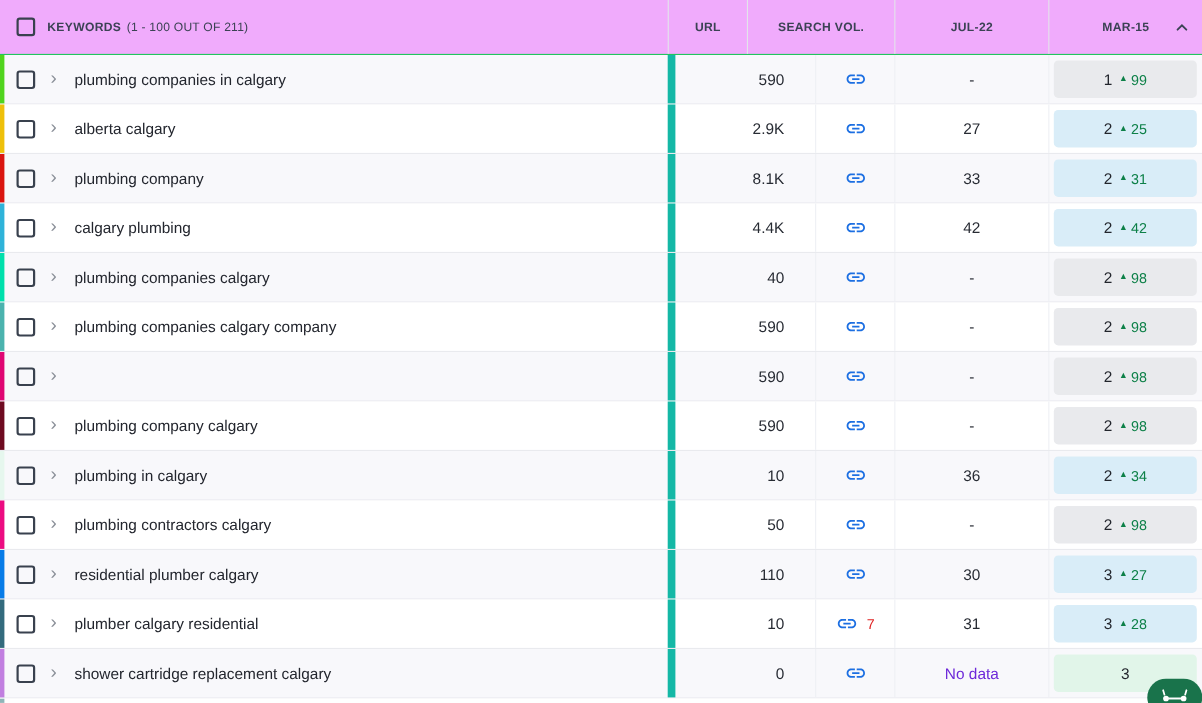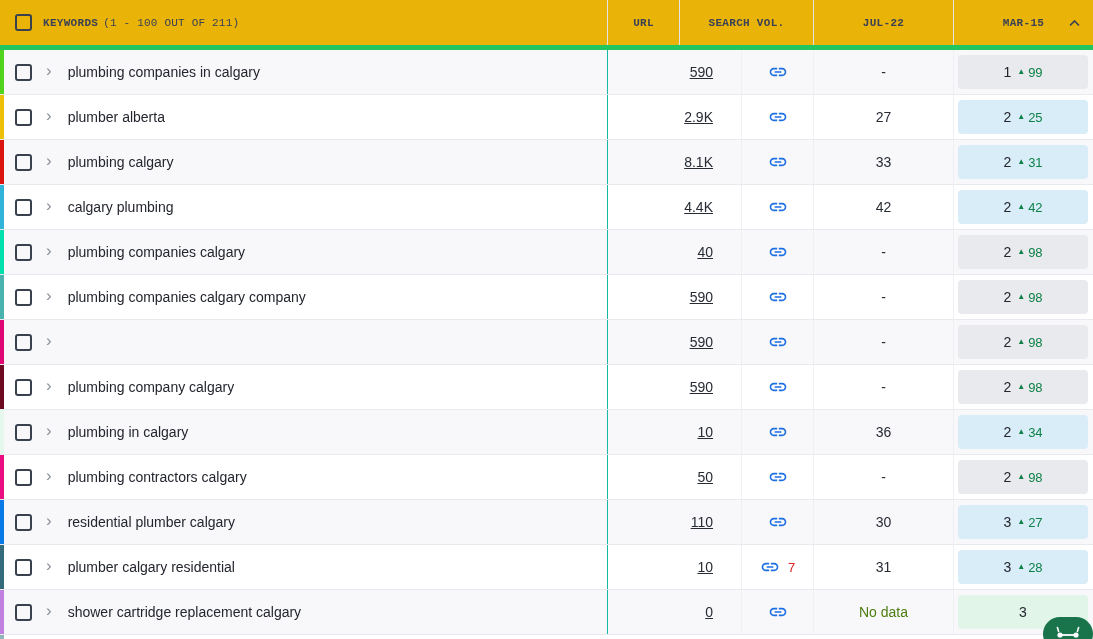--- a/index.html
+++ b/index.html
@@ -1,21 +1,21 @@
 <!DOCTYPE html>
 <html><head>
 <meta charset="utf-8">
 <style>
   html,body{margin:0;padding:0;}
   body{
     width:1093px;height:639px;overflow:hidden;position:relative;
     font-family:"Liberation Sans",sans-serif;background:#fff;
   }
   
-  .thead{display:flex;height:50px;background:#eab308;border-bottom:5px solid #22c55e;box-sizing:border-box;font-family:Liberation Mono, monospace;}
+  .thead{display:flex;height:50px;background:#f0abfc;border-bottom:1px solid #22c55e;box-sizing:border-box;}
   .hcell{display:flex;align-items:center;box-sizing:border-box;font-size:11px;font-weight:bold;color:#3b4254;letter-spacing:.3px;}
   .hkw{width:607px;padding-left:15px;}
   .hvol{width:134px;justify-content:center;border-left:1px solid #e3e4ea;}
   .hurl{width:72px;justify-content:center;border-left:1px solid #e3e4ea;}
   .hjul{width:140px;justify-content:center;border-left:1px solid #e3e4ea;}
   .hmar{width:140px;justify-content:center;border-left:1px solid #e3e4ea;position:relative;}
   .sorticon{position:absolute;right:13px;top:50%;transform:translateY(-50%);}
   .hlabel{display:flex;align-items:baseline;}
   .hcount{font-weight:normal;margin-left:5px;letter-spacing:.2px;text-align:right;}
   
@@ -23,26 +23,26 @@
   .hkw .checkbox{margin-right:11px;}
   
   .row{display:flex;height:45px;position:relative;border-bottom:1px solid #e9eaee;box-sizing:border-box;background:#fff;}
   .row.shade{background:#f8f8fb;}
   .strip{position:absolute;left:0;top:0;width:4px;height:100%;}
   .cell{display:flex;align-items:center;box-sizing:border-box;font-size:14px;color:#272b33;}
   .ckw{width:607px;padding-left:15px;}
   .ckw .checkbox{margin-right:14px;}
   .chev{color:#8b9099;font-size:17px;line-height:1;margin-right:16px;margin-top:-3px;cursor:pointer;}
   .kw{color:#23262e;cursor:pointer;}
-  .cvol{width:134px;justify-content:flex-end;padding-right:28px;border-left:1px solid #14b8a6;text-decoration:underline;}
+  .cvol{width:134px;justify-content:flex-end;padding-right:28px;border-left:7px solid #14b8a6;}
   .curl{width:72px;justify-content:center;border-left:1px solid #eef0f4;}
   .linkwrap{display:flex;align-items:center;cursor:pointer;}
   .url-badge{color:#e02424;font-size:13px;margin-left:8px;}
   .cjul{width:140px;justify-content:center;border-left:1px solid #eef0f4;}
-  .cjul.muted{color:#4d7c0f;}
+  .cjul.muted{color:#6d28d9;}
   .cmar{width:140px;border-left:1px solid #eef0f4;padding:0 5px 0 4px;}
   .posbox{flex:1;height:34px;border-radius:4px;display:flex;align-items:center;justify-content:center;gap:6px;align-self:center;}
   .pos{font-size:14px;color:#22252c;}
   .change{display:flex;align-items:center;gap:3px;font-size:13px;color:#0d8048;}
   .tri{font-size:8px;line-height:1;color:#0d8048;}
   .partial{height:4px;border-bottom:none;overflow:hidden;}
   
   .pill{position:absolute;left:1043px;top:617px;width:50px;height:34px;border-radius:17px;
         display:flex;justify-content:center;align-items:flex-start;padding-top:9px;box-sizing:border-box;cursor:pointer;}
 </style>
@@ -95,21 +95,21 @@
           </span>
         </div>
       </div>
   </div>
 
   <div class="row">
     <span class="strip" style="background: rgb(238, 192, 10);"></span>
     <div class="cell ckw">
         <span class="checkbox"></span>
         <span class="chev">›</span>
-        <span class="kw">plumber alberta</span>
+        <span class="kw">alberta calgary</span>
       </div>
     <div class="cell cvol">2.9K</div>
     <div class="cell curl">
         <span class="linkwrap">
           <svg width="20" height="20" viewBox="0 0 24 24" fill="#1c6fe2">
             <path d="M3.9 12c0-1.71 1.39-3.1 3.1-3.1h4V7H7c-2.76 0-5 2.24-5 5s2.24 5 5 5h4v-1.9H7c-1.71 0-3.1-1.39-3.1-3.1zM8 13h8v-2H8v2zm9-6h-4v1.9h4c1.71 0 3.1 1.39 3.1 3.1s-1.39 3.1-3.1 3.1h-4V17h4c2.76 0 5-2.24 5-5s-2.24-5-5-5z"></path>
           </svg>
         </span>
       </div>
     <div class="cell cjul">27</div>
@@ -122,21 +122,21 @@
           </span>
         </div>
       </div>
   </div>
 
   <div class="row shade">
     <span class="strip" style="background: rgb(218, 21, 16);"></span>
     <div class="cell ckw">
         <span class="checkbox"></span>
         <span class="chev">›</span>
-        <span class="kw">plumbing calgary</span>
+        <span class="kw">plumbing company</span>
       </div>
     <div class="cell cvol">8.1K</div>
     <div class="cell curl">
         <span class="linkwrap">
           <svg width="20" height="20" viewBox="0 0 24 24" fill="#1c6fe2">
             <path d="M3.9 12c0-1.71 1.39-3.1 3.1-3.1h4V7H7c-2.76 0-5 2.24-5 5s2.24 5 5 5h4v-1.9H7c-1.71 0-3.1-1.39-3.1-3.1zM8 13h8v-2H8v2zm9-6h-4v1.9h4c1.71 0 3.1 1.39 3.1 3.1s-1.39 3.1-3.1 3.1h-4V17h4c2.76 0 5-2.24 5-5s-2.24-5-5-5z"></path>
           </svg>
         </span>
       </div>
     <div class="cell cjul">33</div>

